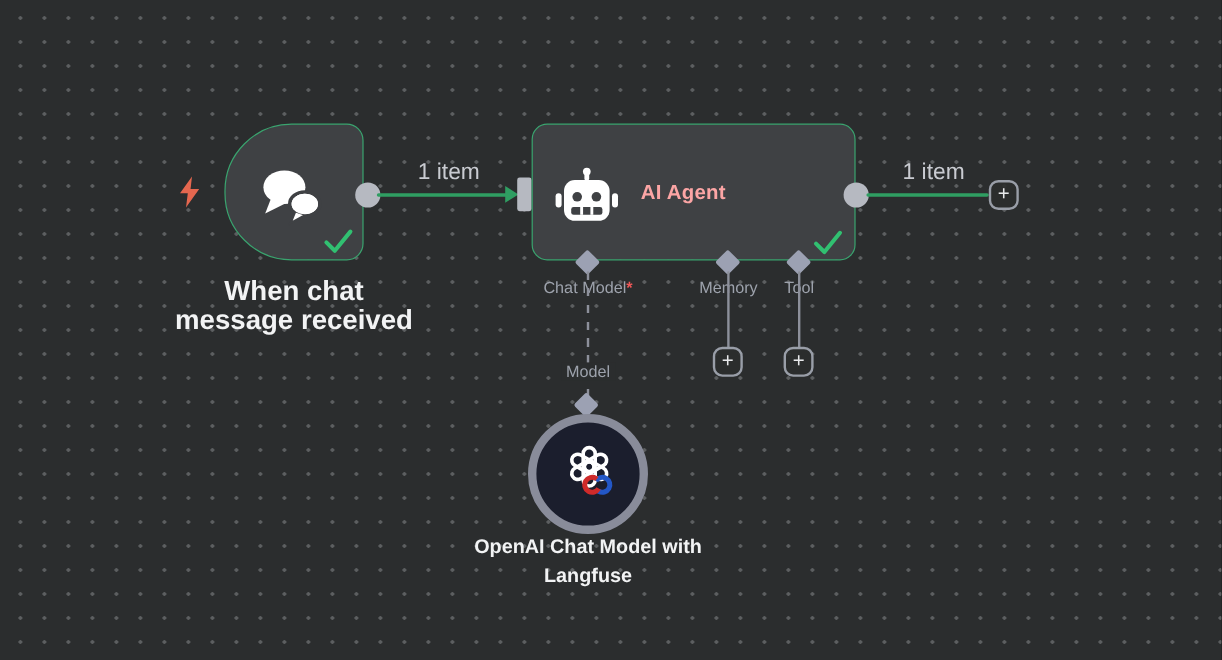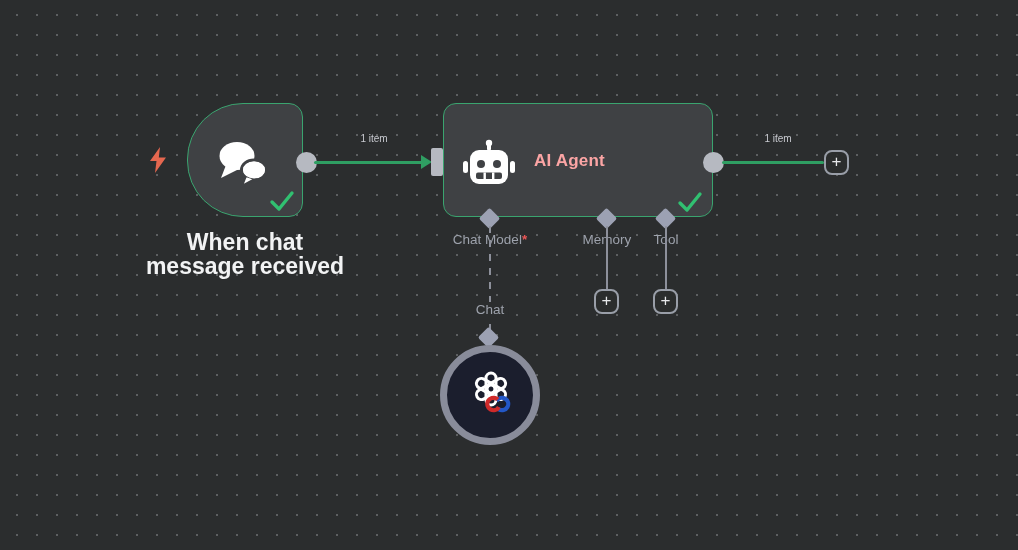--- a/index.html
+++ b/index.html
@@ -40,21 +40,21 @@
   .wire-dashed{
     position:absolute;width:2.5px;border-radius:2px;
     background:repeating-linear-gradient(to bottom,#8d909b 0 7px,transparent 7px 14px);
   }
   .arrow-right{
     position:absolute;width:0;height:0;
     border-top:7px solid transparent;border-bottom:7px solid transparent;
     border-left:11px solid #2f9e62;
   }
   .items-label{
-    position:absolute;color:#c9cbd1;font-size:10px;text-align:center;width:90px;
+    position:absolute;color:#c9cbd1;font-size:19px;text-align:center;width:90px;
   }
   .port-label{
     position:absolute;color:#9da2ac;font-size:13.5px;text-align:center;white-space:nowrap;
     transform:translateX(-50%);
   }
   .req{color:#eb5757;font-weight:700;}
   .plus-btn{
     position:absolute;width:25px;height:25px;border-radius:8px;border:2px solid #999ea8;
     background:rgba(43,45,46,.9);box-sizing:border-box;display:flex;align-items:center;justify-content:center;
     color:#e8e9eb;font-size:17px;font-weight:400;line-height:1;cursor:pointer;padding:0;
@@ -137,33 +137,34 @@
   <div class="wire-v" style="left:605.5px;top:226px;height:64px"></div>
   <div class="wire-v" style="left:664.5px;top:226px;height:64px"></div>
   <button class="plus-btn" style="left:594px;top:289px">
     <span>+</span>
   </button>
   <button class="plus-btn" style="left:653px;top:289px">
     <span>+</span>
   </button>
 
   <div class="wire-dashed" style="left:488.5px;top:226px;height:106px"></div>
-  <div class="port-label" style="left:490px;top:302px;background:#2b2d2e;padding:0 4px">Chat</div>
+  <div class="port-label" style="left:490px;top:302px;background:#2b2d2e;padding:0 4px">Model</div>
   <div class="diamond" style="left:481px;top:330px"></div>
 
   <div class="model-node">
     <svg class="abs" style="left:23px;top:16px" width="42" height="42" viewBox="-21 -21 42 42">
       <g fill="none" stroke="#ffffff" stroke-width="3">
         <rect x="-5" y="-16" width="10" height="20" rx="5" transform="rotate(0)"></rect>
         <rect x="-5" y="-16" width="10" height="20" rx="5" transform="rotate(60)"></rect>
         <rect x="-5" y="-16" width="10" height="20" rx="5" transform="rotate(120)"></rect>
         <rect x="-5" y="-16" width="10" height="20" rx="5" transform="rotate(180)"></rect>
         <rect x="-5" y="-16" width="10" height="20" rx="5" transform="rotate(240)"></rect>
         <rect x="-5" y="-16" width="10" height="20" rx="5" transform="rotate(300)"></rect>
       </g>
     </svg>
     <svg class="abs" style="left:38px;top:42px" width="30" height="20" viewBox="0 0 30 20">
       <circle cx="17" cy="10" r="6.2" fill="none" stroke="#2357c7" stroke-width="4.2" stroke-dasharray="30 9" transform="rotate(210 17 10)"></circle>
       <circle cx="8.5" cy="10" r="6.2" fill="none" stroke="#cf2a2a" stroke-width="4.2" stroke-dasharray="30 9" transform="rotate(30 8.5 10)"></circle>
     </svg>
   </div>
+  <div class="node-label" style="left:385px;top:444px;width:210px;font-size:16.5px">OpenAI Chat Model with Langfuse</div>
 
 </div>
 
 </body></html>

